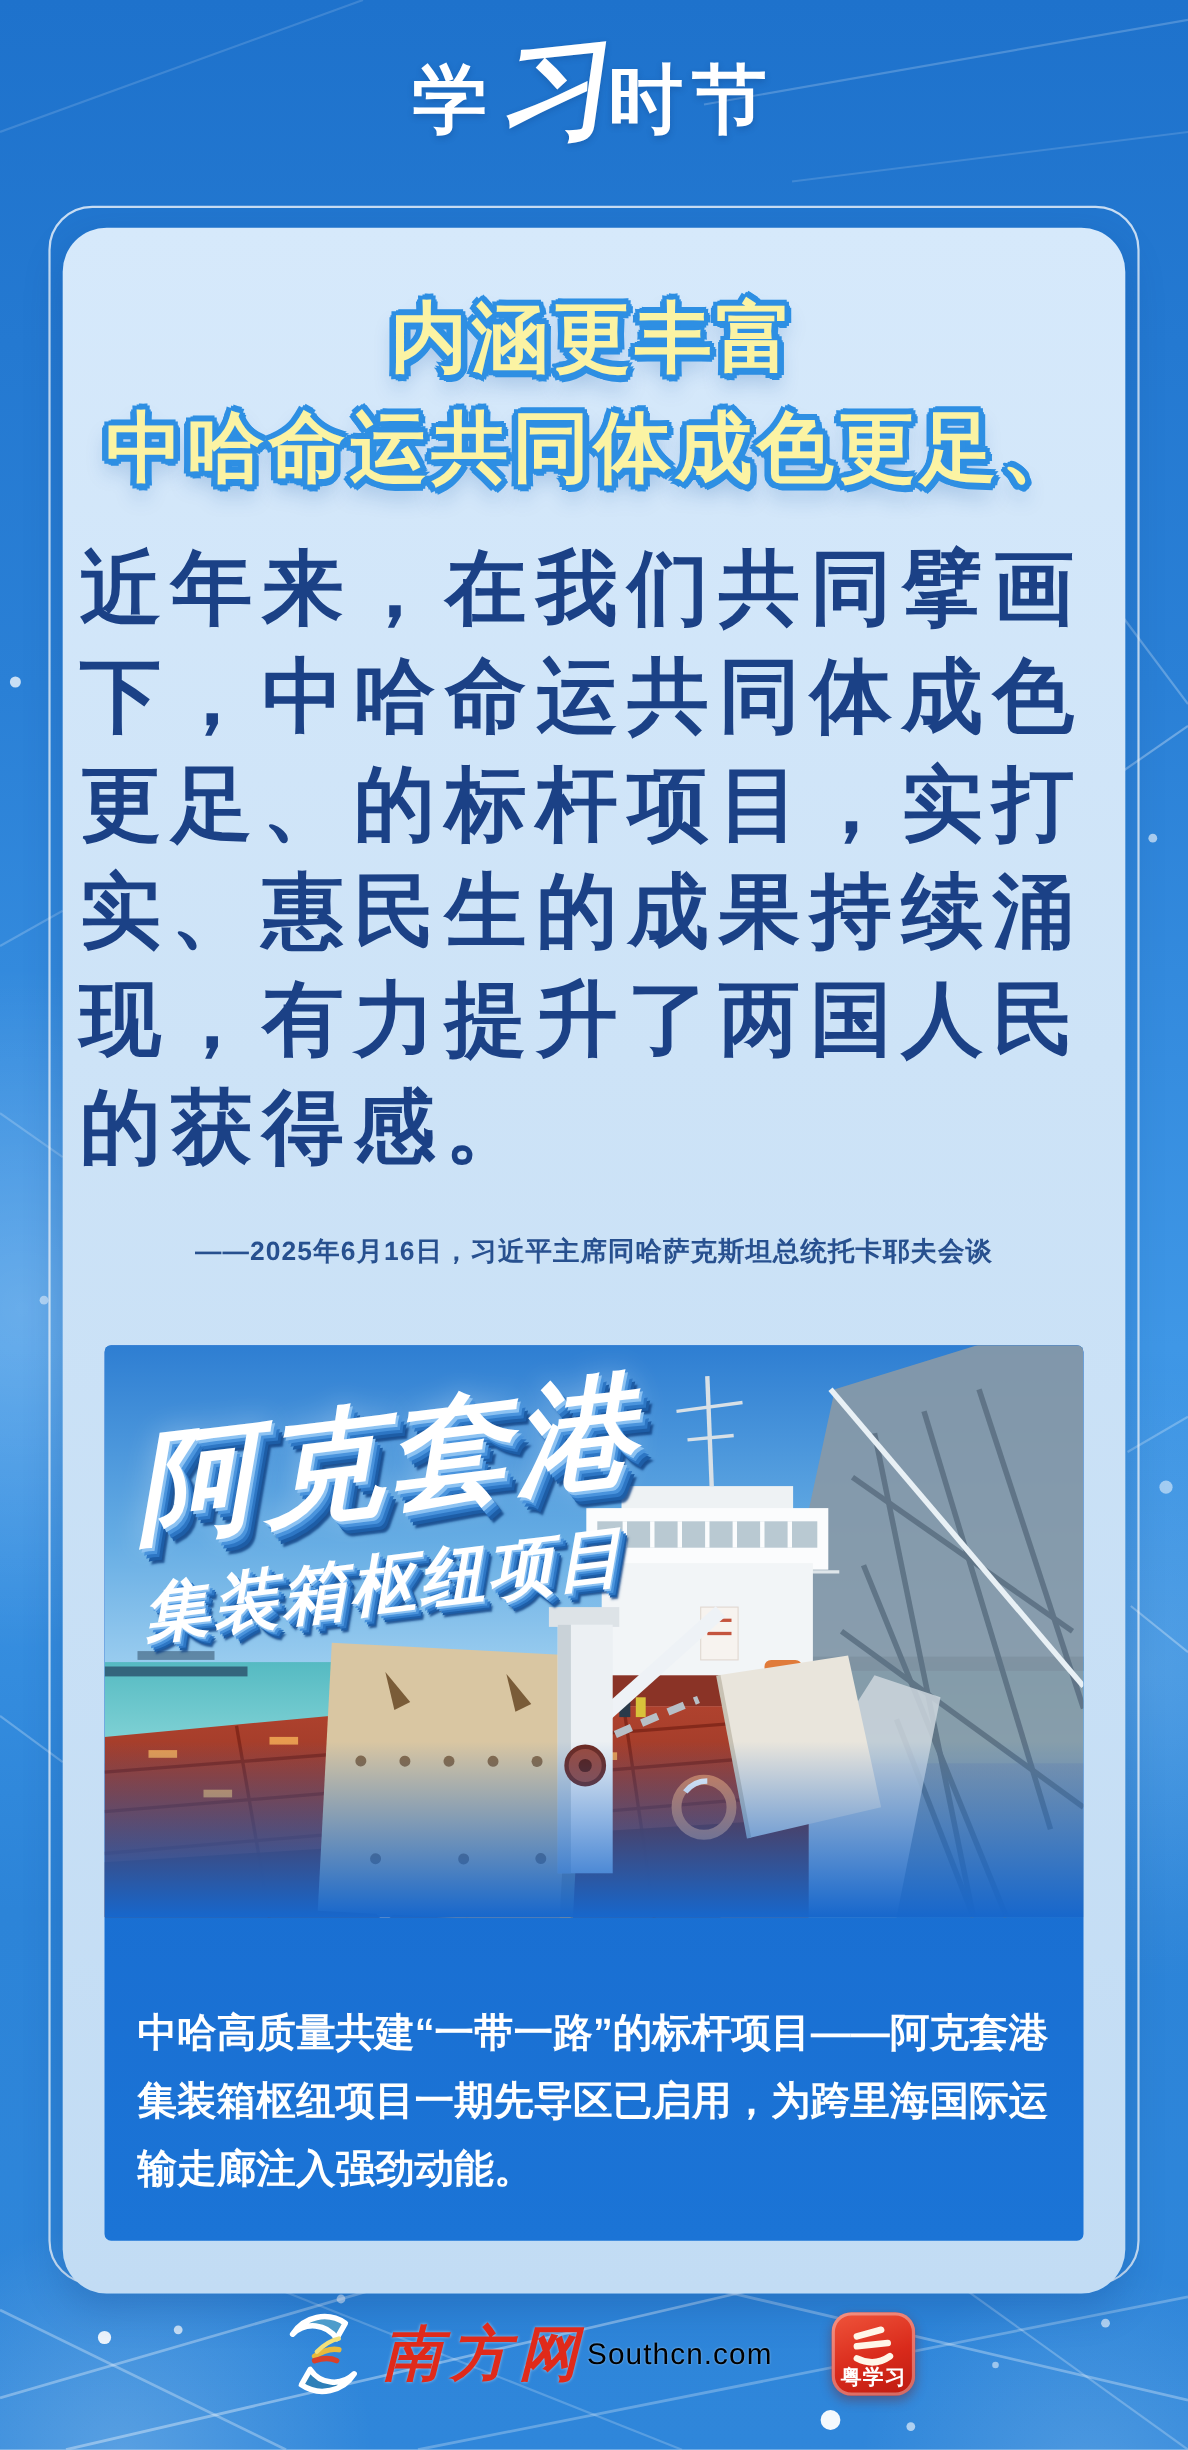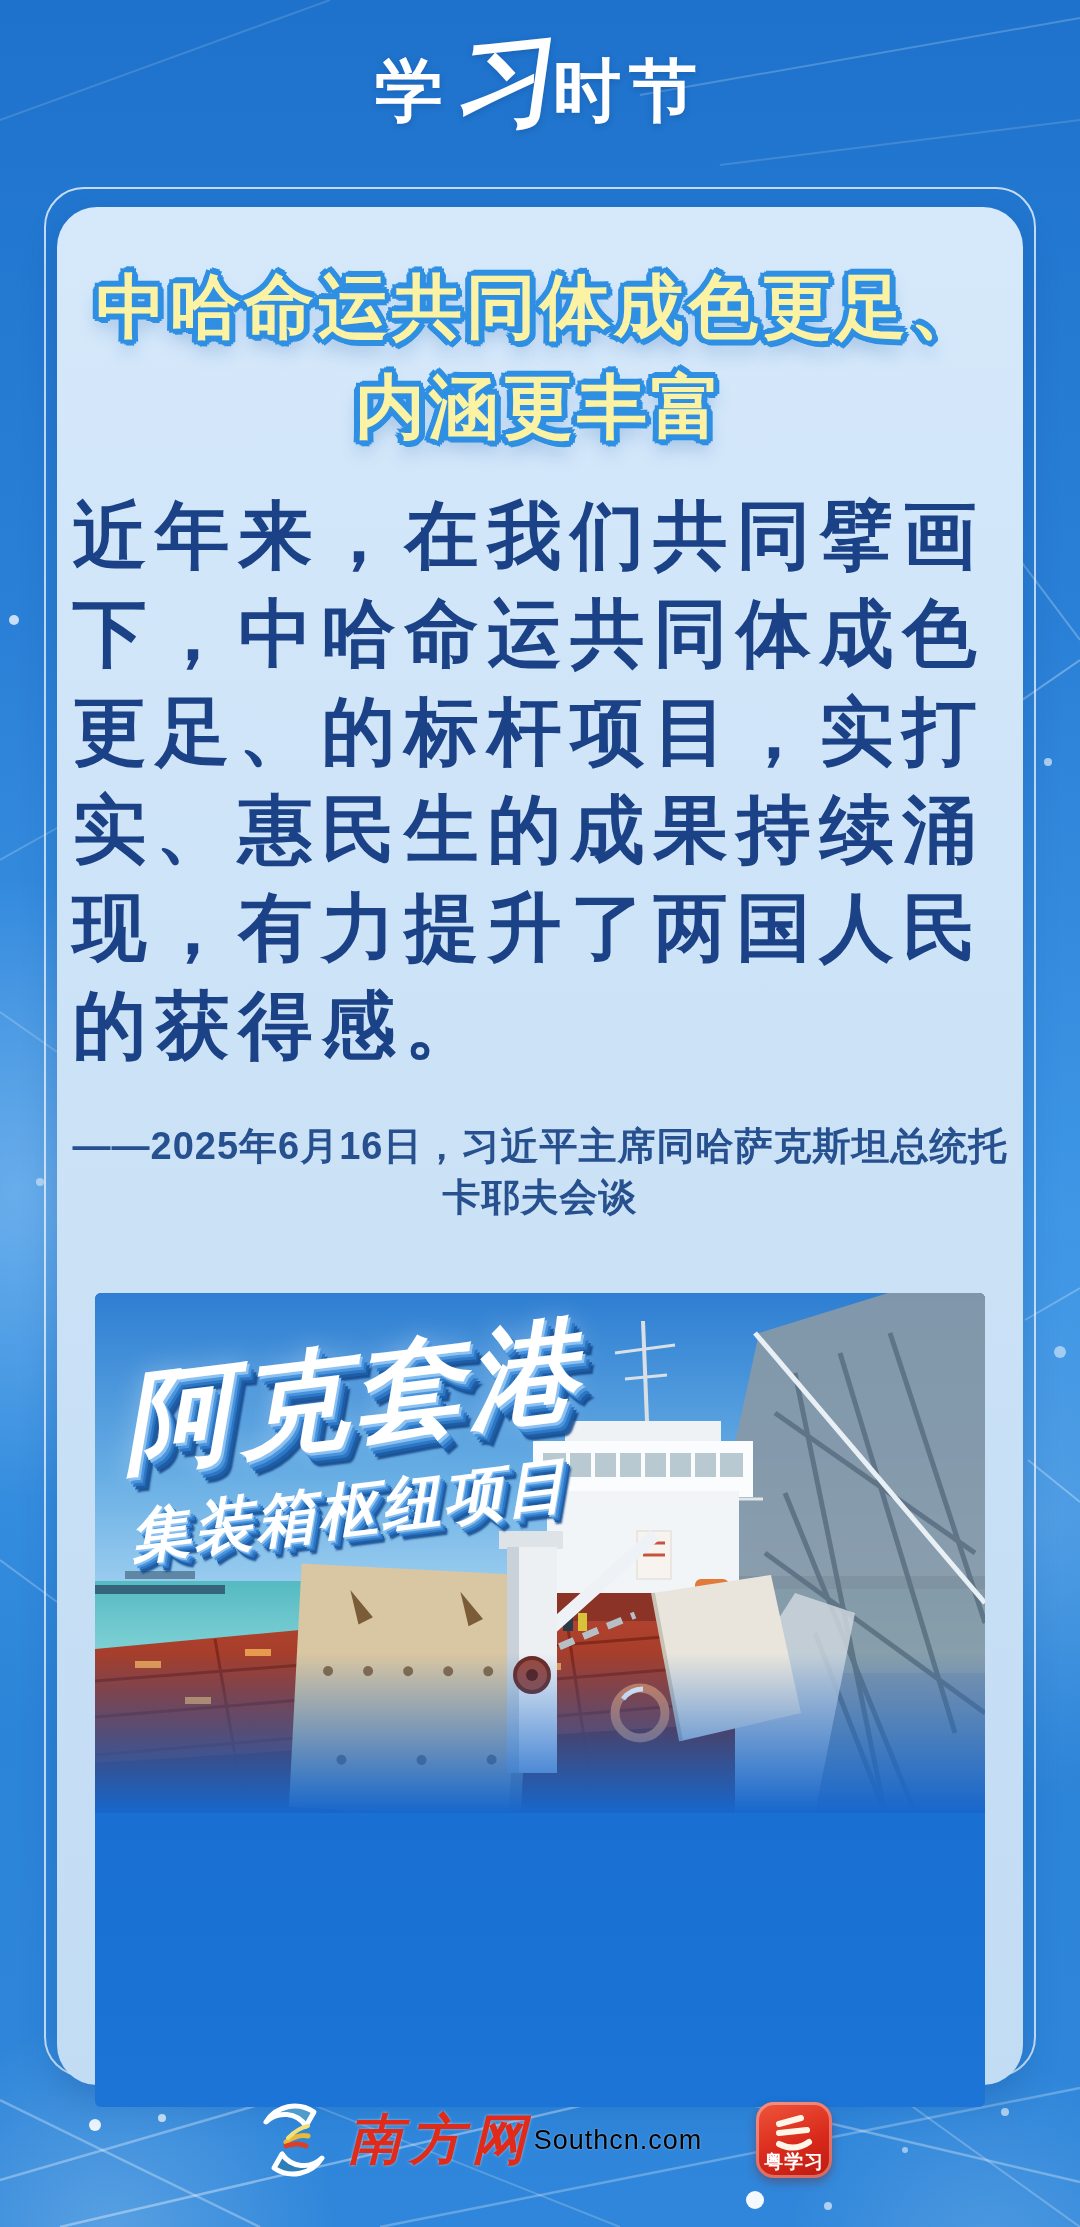--- a/index.html
+++ b/index.html
@@ -43,21 +43,21 @@
       5px 0 0 #2E8FE3,-5px 0 0 #2E8FE3,0 5px 0 #2E8FE3,0 -5px 0 #2E8FE3,
       4px 4px 0 #2E8FE3,-4px 4px 0 #2E8FE3,4px -4px 0 #2E8FE3,-4px -4px 0 #2E8FE3,
       6px 2px 0 #2E8FE3,-6px 2px 0 #2E8FE3,2px 6px 0 #2E8FE3,2px -6px 0 #2E8FE3,
       0 12px 18px rgba(21,86,168,.35);}
   .card-title span{display:block;}
 
   .quote{width:935px;margin:30px auto 0;font-family:"Liberation Serif","DejaVu Serif",serif;
     font-weight:700;font-size:74px;line-height:98px;letter-spacing:9px;
     color:#1B4186;word-break:break-all;}
 
-  .attribution{margin-top:46px;text-align:center;font-size:38px;font-weight:700;
+  .attribution{margin-top:46px;text-align:center;font-size:24px;font-weight:700;
     color:#27508F;letter-spacing:1px;}
 
   
   .media{margin:70px auto 0;width:890px;height:814px;border-radius:6px;overflow:hidden;
     background:linear-gradient(180deg,#1767CC 0%,#1B74D6 100%);}
   .photo{position:relative;width:890px;height:520px;}
   .photo svg{position:absolute;inset:0;}
   .overlay-title{position:absolute;left:26px;top:30px;font-size:110px;font-weight:900;
     font-style:italic;letter-spacing:6px;color:#fff;transform:rotate(-7deg) skewX(-3deg);
     text-shadow:2px 3px 0 #8cc2f2,4px 6px 0 #4a94dd,6px 9px 0 #2d76c4,
@@ -134,22 +134,22 @@
   <span class="b1">学</span>
   <span class="b2">习</span>
   <span class="b3">时节</span>
 </div>
 
 <div class="card-outline"></div>
 
 <div class="card">
 
   <div class="card-title">
+    <span>内涵更丰富</span>
     <span>中哈命运共同体成色更足、</span>
-    <span>内涵更丰富</span>
   </div>
 
   <div class="quote">近年来，在我们共同擘画下，中哈命运共同体成色更足、的标杆项目，实打实、惠民生的成果持续涌现，有力提升了两国人民的获得感。</div>
 
   <div class="attribution">——2025年6月16日，习近平主席同哈萨克斯坦总统托卡耶夫会谈</div>
 
   <div class="media">
     <div class="photo">
       <svg width="890" height="520" viewBox="0 0 890 520" preserveAspectRatio="none">
         <defs>
@@ -265,20 +265,21 @@
         <rect x="412" y="254" width="50" height="226" fill="#ECF0F3"></rect>
         <rect x="412" y="254" width="12" height="226" fill="#C9D2D8"></rect>
         <circle cx="437" cy="382" r="17" fill="#9C4A3C" stroke="#6E2A20" stroke-width="4"></circle>
         <circle cx="437" cy="382" r="6" fill="#5A1F16"></circle>
 
         <rect x="0" y="360" width="890" height="160" fill="url(#fade)"></rect>
       </svg>
       <div class="overlay-title">阿克套港</div>
       <div class="overlay-sub">集装箱枢纽项目</div>
     </div>
+    <div class="caption">中哈高质量共建“一带一路”的标杆项目——阿克套港集装箱枢纽项目一期先导区已启用，为跨里海国际运输走廊注入强劲动能。</div>
   </div>
 </div>
 
 <div class="footer">
   <div class="southcn">
     <svg width="92" height="92" viewBox="0 0 92 92">
       <path d="M66,18 a34,34 0 0 0 -48,10 a26,26 0 0 1 40,4 z" fill="#4D9CCB" stroke="#FFFFFF" stroke-width="5" stroke-linejoin="round"></path>
       <path d="M26,74 a34,34 0 0 0 48,-10 a26,26 0 0 1 -40,-4 z" fill="#2E7FB8" stroke="#FFFFFF" stroke-width="5" stroke-linejoin="round"></path>
       <g stroke-linecap="round">
         <path d="M38,48 q12,-8 22,-6" stroke="#E8B93B" stroke-width="5" fill="none"></path>

